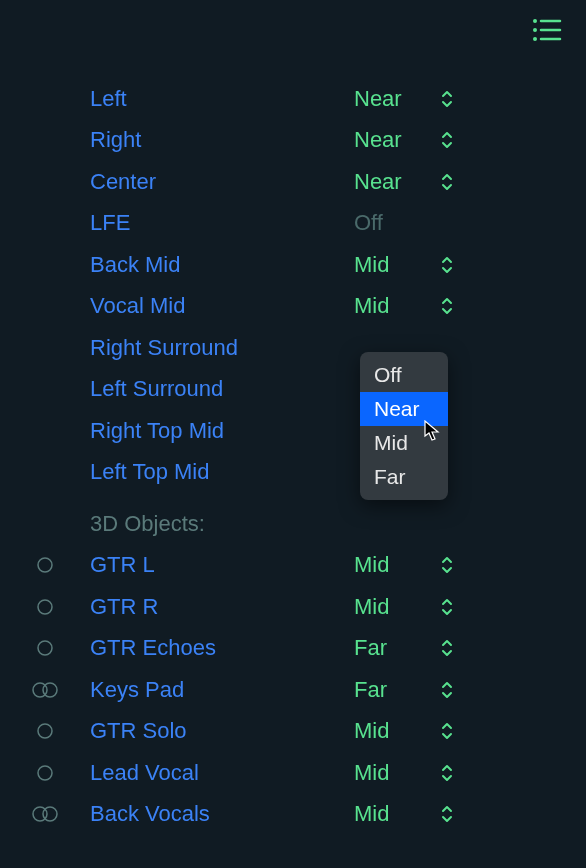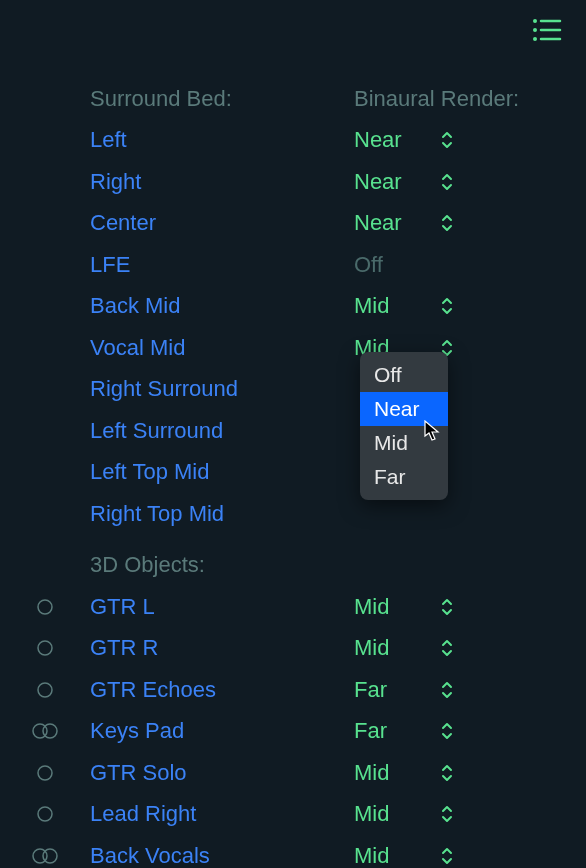--- a/index.html
+++ b/index.html
@@ -106,25 +106,20 @@
       <circle cx="3" cy="12" r="2" fill="#58e28f" stroke="none"></circle>
       <line x1="9" y1="12" x2="28" y2="12"></line>
       <circle cx="3" cy="21" r="2" fill="#58e28f" stroke="none"></circle>
       <line x1="9" y1="21" x2="28" y2="21"></line>
     </g>
   </svg>
 </div>
 
 <div class="content">
 
-  <div class="row header-row">
-    <div class="icon-col"></div>
-    <div class="label-col">Surround Bed:</div>
-    <div class="value-col" style="flex-basis:200px">Binaural Render:</div>
-  </div>
 
   <div id="surround-rows">
       <div class="row">
         <div class="icon-col"></div>
         <div class="label-col">Left</div>
         <div class="value-col">Near</div>
         <div class="sel-col">
           <svg width="14" height="18" viewBox="0 0 14 18">
             <path class="updown" d="M3 6 L7 2 L11 6 M3 12 L7 16 L11 12"></path>
           </svg>
@@ -183,27 +178,27 @@
         <div class="sel-col"></div>
       </div>
       <div class="row">
         <div class="icon-col"></div>
         <div class="label-col">Left Surround</div>
         <div class="value-col"></div>
         <div class="sel-col"></div>
       </div>
       <div class="row">
         <div class="icon-col"></div>
+        <div class="label-col">Right Top Mid</div>
+        <div class="value-col"></div>
+        <div class="sel-col"></div>
+      </div>
+      <div class="row">
+        <div class="icon-col"></div>
         <div class="label-col">Left Top Mid</div>
-        <div class="value-col"></div>
-        <div class="sel-col"></div>
-      </div>
-      <div class="row">
-        <div class="icon-col"></div>
-        <div class="label-col">Right Top Mid</div>
         <div class="value-col"></div>
         <div class="sel-col"></div>
       </div>
     </div>
 
   <div style="height:10px"></div>
 
   <div class="row header-row">
     <div class="icon-col"></div>
     <div class="label-col">3D Objects:</div>
@@ -282,21 +277,21 @@
             <path class="updown" d="M3 6 L7 2 L11 6 M3 12 L7 16 L11 12"></path>
           </svg>
         </div>
       </div>
       <div class="row">
         <div class="icon-col">
           <svg width="18" height="18" viewBox="0 0 18 18">
             <circle class="circle-icon" cx="9" cy="9" r="7"></circle>
           </svg>
         </div>
-        <div class="label-col">Lead Right</div>
+        <div class="label-col">Lead Vocal</div>
         <div class="value-col">Mid</div>
         <div class="sel-col">
           <svg width="14" height="18" viewBox="0 0 14 18">
             <path class="updown" d="M3 6 L7 2 L11 6 M3 12 L7 16 L11 12"></path>
           </svg>
         </div>
       </div>
       <div class="row">
         <div class="icon-col">
           <svg width="28" height="18" viewBox="0 0 28 18">

